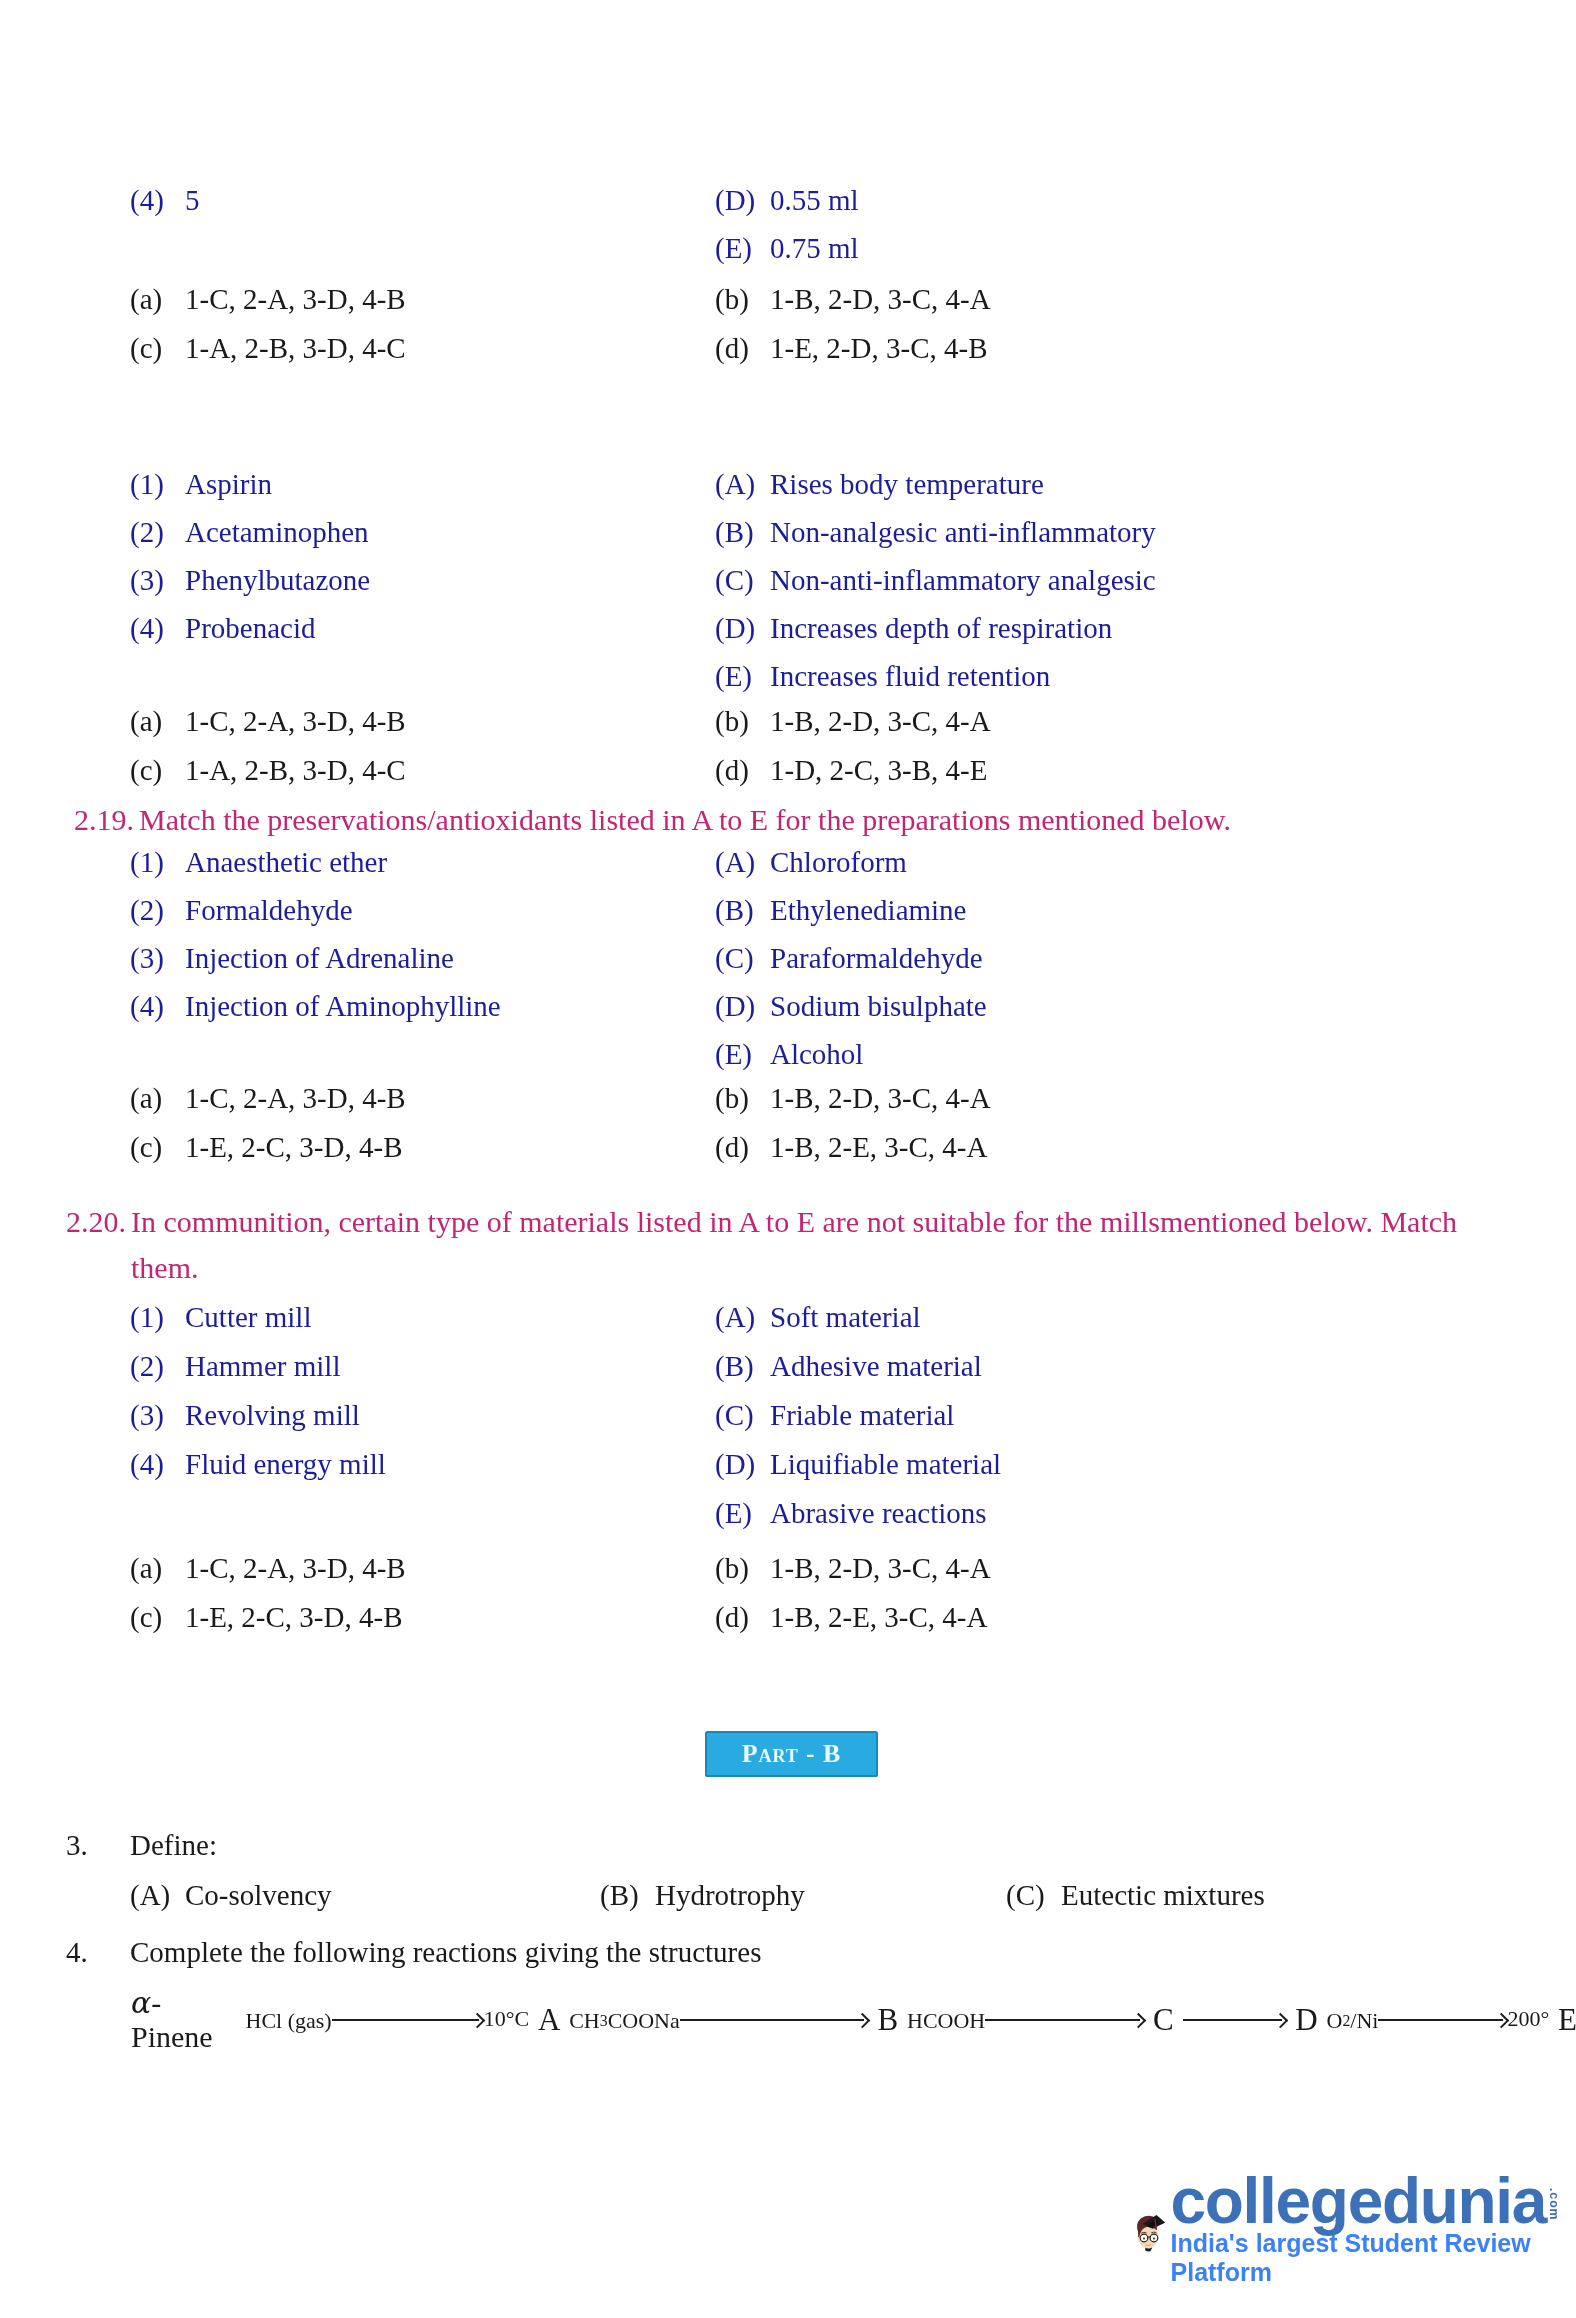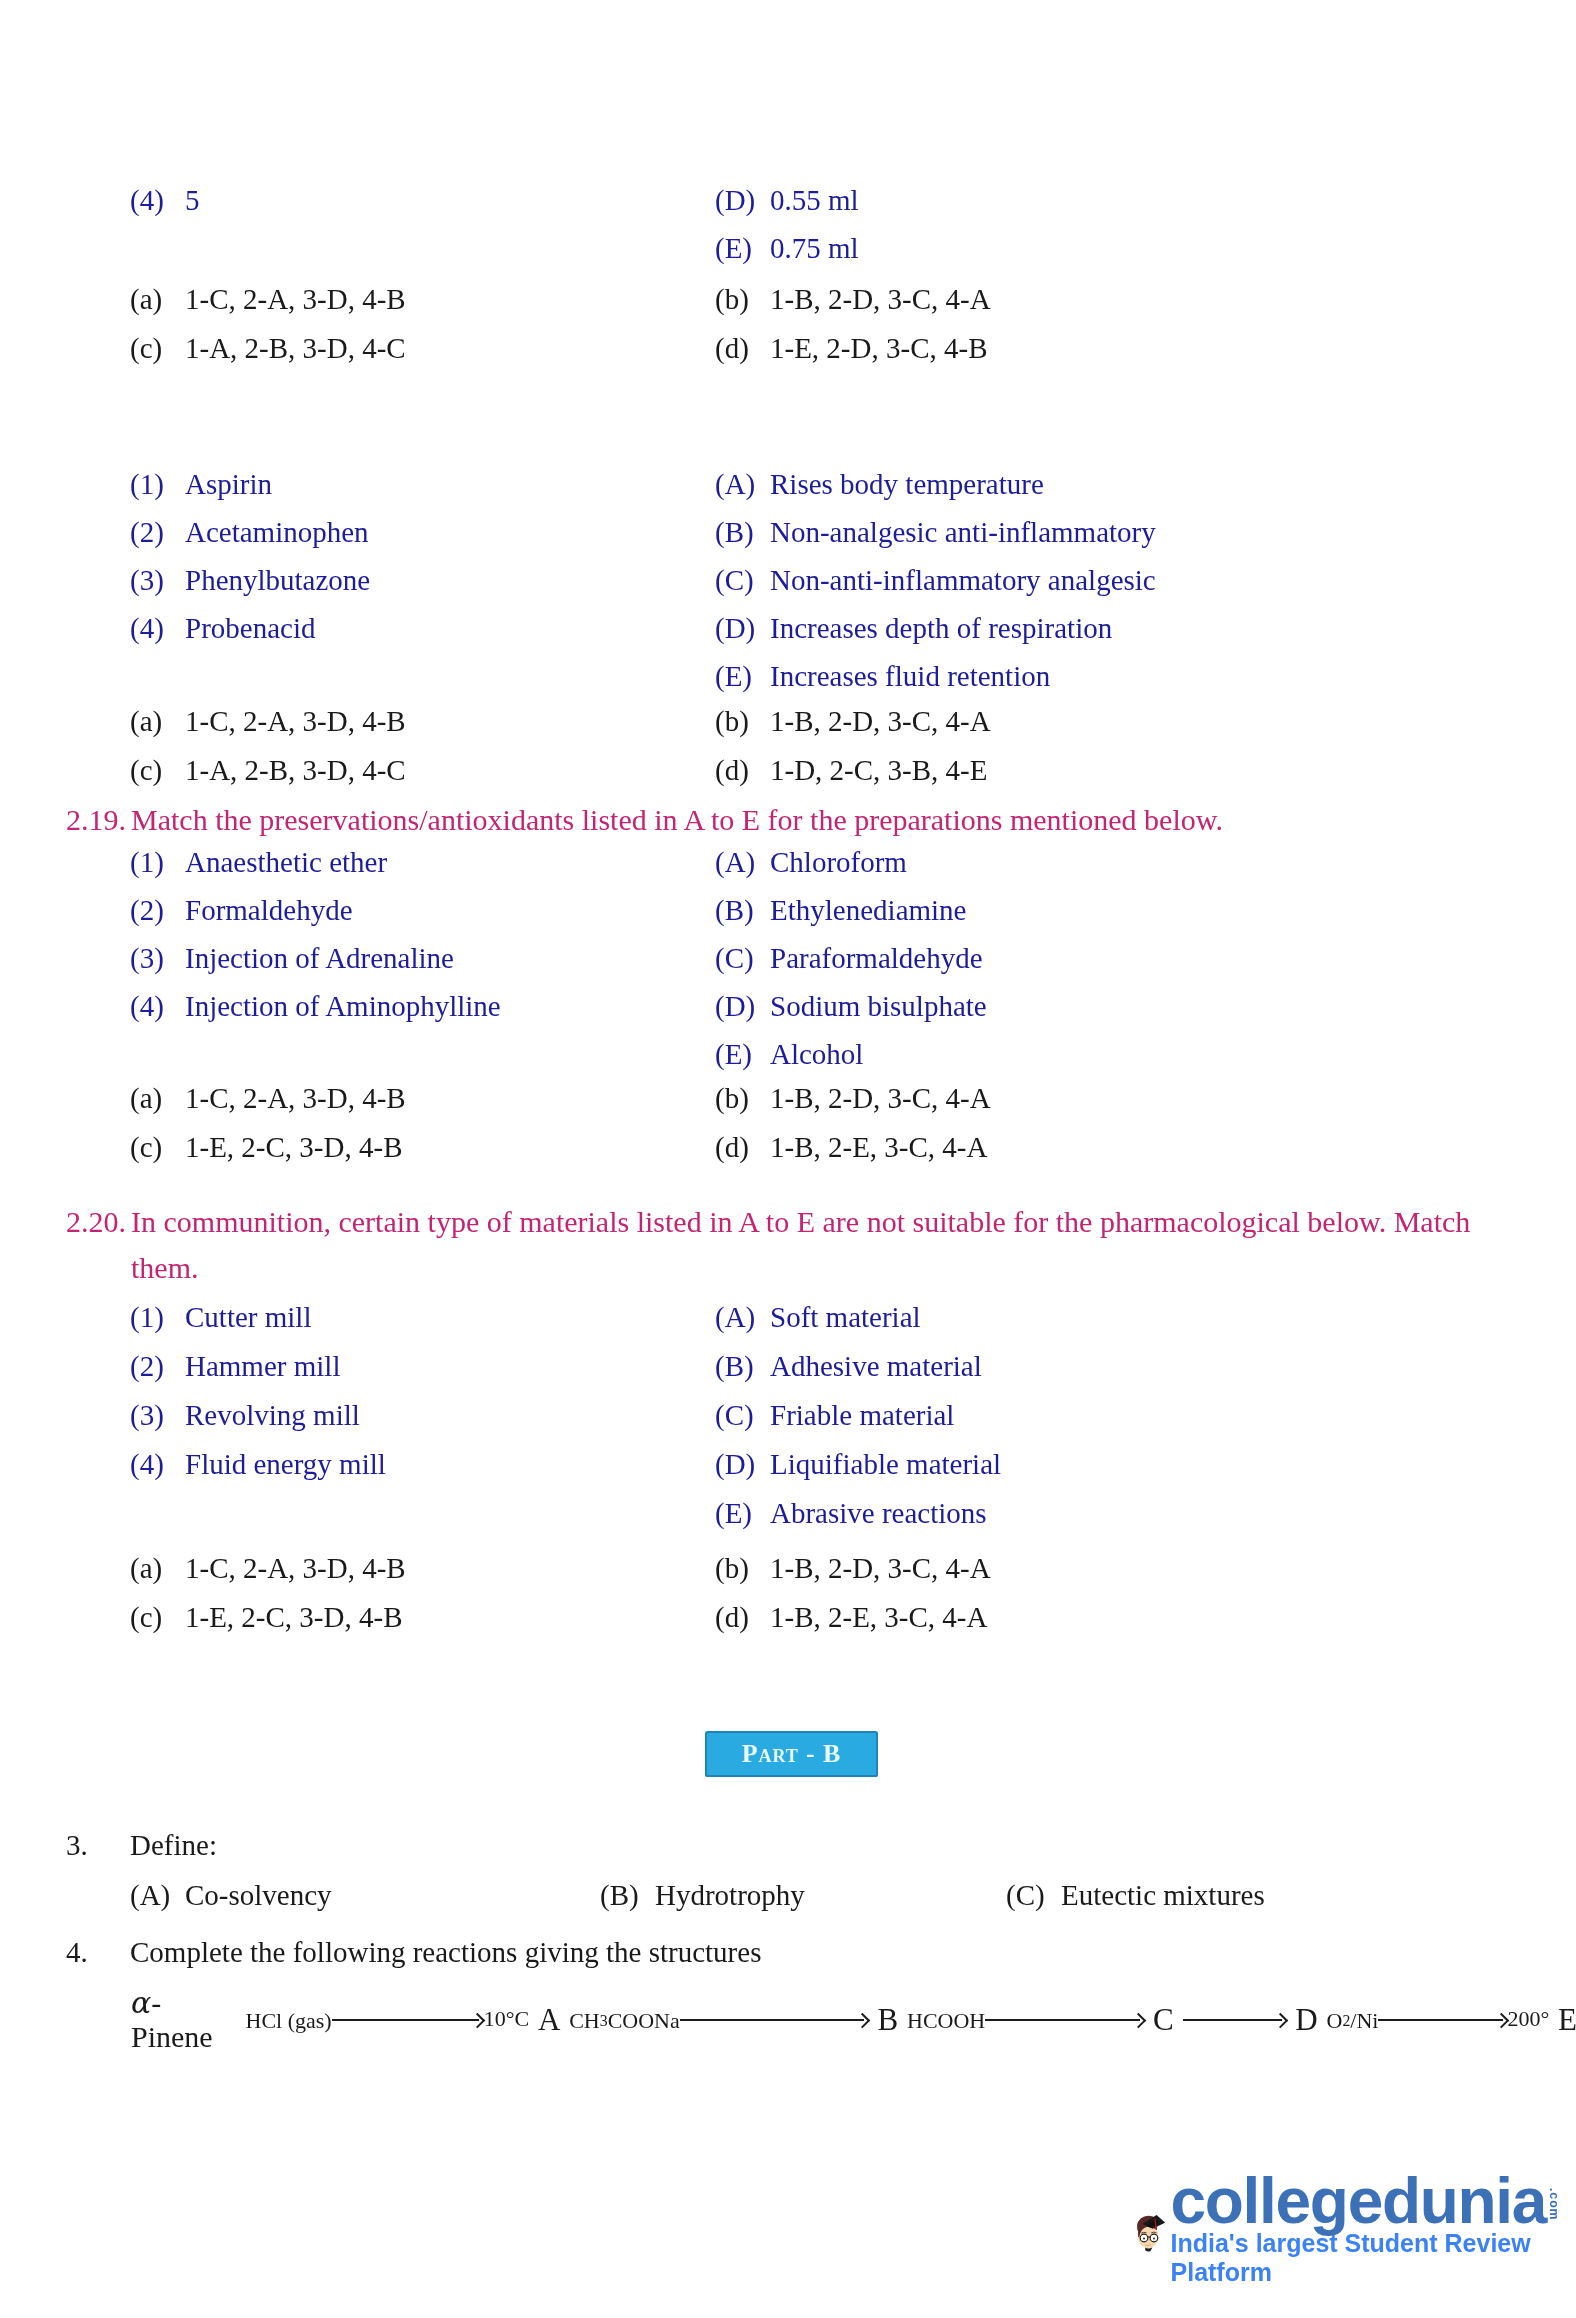--- a/index.html
+++ b/index.html
@@ -171,21 +171,21 @@
           <span class="tag">(c)</span>
           <span>1-A, 2-B, 3-D, 4-C</span>
         </span>
       <span class="cell-r">
           <span class="tag">(d)</span>
           <span>1-D, 2-C, 3-B, 4-E</span>
         </span>
     </div>
   </div>
 
-  <div class="sec" style="top:797px;">
+  <div class="sec" style="top:797px;margin-left:8px;">
     <div class="qhead pink">
       <span class="qnum">2.19.</span>
       <span class="qtext">Match the preservations/antioxidants listed in A to E for the preparations mentioned below.</span>
     </div>
   </div>
   <div class="sec t33 blue" style="top:846px;">
     <div class="prow">
       <span class="cell-l">
           <span class="tag">(1)</span>
           <span>Anaesthetic ether</span>
@@ -251,21 +251,21 @@
       <span class="cell-r">
           <span class="tag">(d)</span>
           <span>1-B, 2-E, 3-C, 4-A</span>
         </span>
     </div>
   </div>
 
   <div class="sec" style="top:1199px;">
     <div class="qhead pink">
       <span class="qnum">2.20.</span>
-      <span class="qtext">In communition, certain type of materials listed in A to E are not suitable for the pharmacological below. Match them.</span>
+      <span class="qtext">In communition, certain type of materials listed in A to E are not suitable for the millsmentioned below. Match them.</span>
     </div>
   </div>
   <div class="sec t33 blue" style="top:1301px;">
     <div class="prow h56">
       <span class="cell-l">
           <span class="tag">(1)</span>
           <span>Cutter mill</span>
         </span>
       <span class="cell-r">
           <span class="tag">(A)</span>

